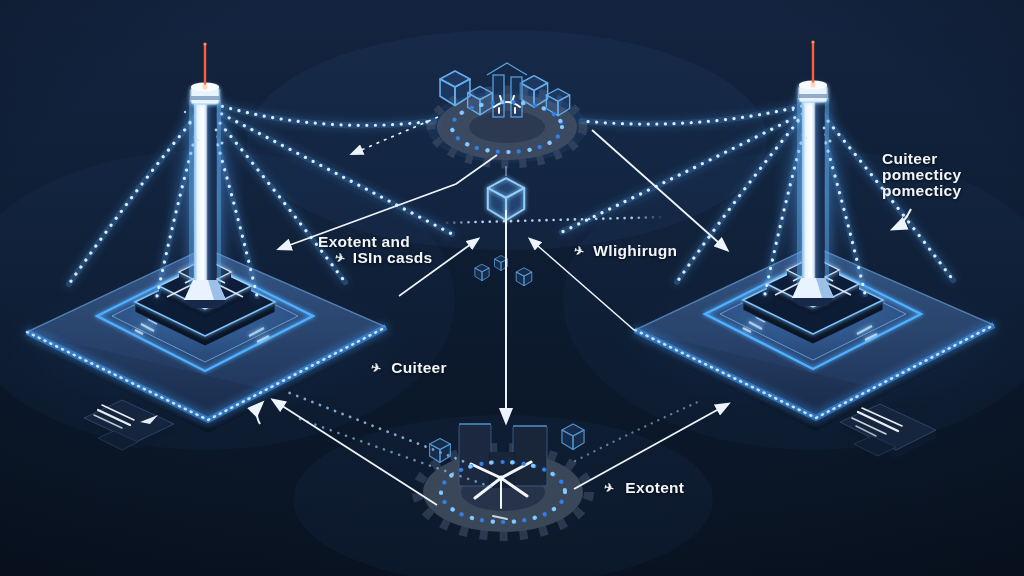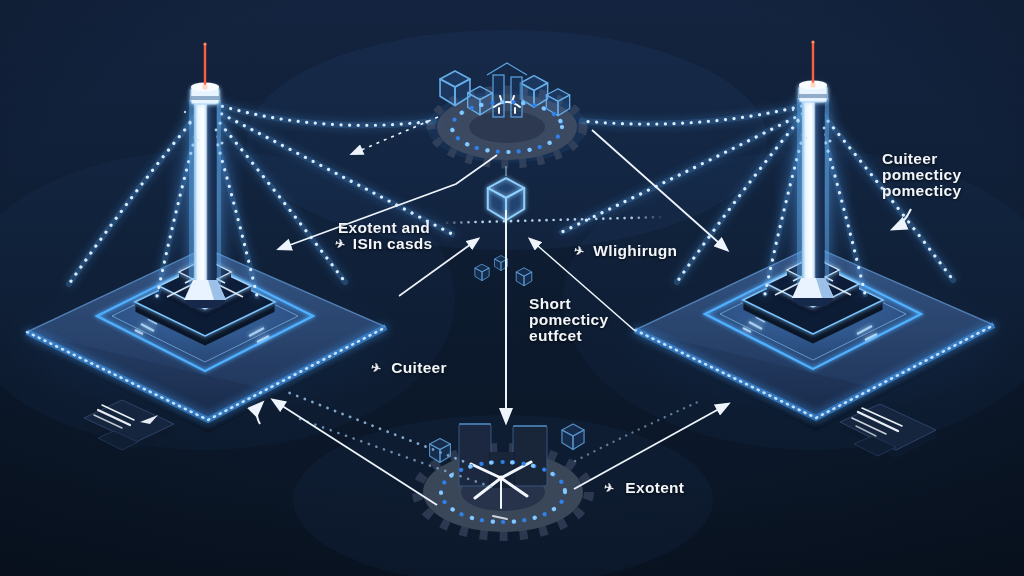--- a/index.html
+++ b/index.html
@@ -13,21 +13,21 @@
     background:radial-gradient(ellipse 90% 80% at 50% 42%, rgba(0,0,0,0) 55%, rgba(2,6,14,.45) 100%);
   }
   svg.art{position:absolute;left:0;top:0;z-index:1;}
   .lbl{
     position:absolute;z-index:3;color:#f2f6fb;font-weight:700;font-size:15.5px;
     letter-spacing:.3px;line-height:16px;text-shadow:0 1px 3px rgba(0,0,0,.7);
     white-space:nowrap;
   }
   .lbl .row{display:flex;align-items:center;justify-content:center;gap:7px;}
   .plane{display:inline-block;font-size:12px;transform:rotate(14deg);opacity:.95;}
-  .lbl-export{left:318px;top:220px;width:132px;text-align:center;}
+  .lbl-export{left:318px;top:234px;width:132px;}
   .lbl-weigh{left:574px;top:243px;display:flex;align-items:center;gap:9px;}
   .lbl-short{left:529px;top:296px;}
   .lbl-exchange{left:371px;top:360px;display:flex;align-items:center;gap:10px;}
   .lbl-bottom{left:604px;top:480px;display:flex;align-items:center;gap:11px;}
   .lbl-outer{left:882px;top:151px;}
 </style>
 </head>
 <body>
 
 <div class="stage">
@@ -285,25 +285,20 @@
     <span class="plane">✈</span>
     <span>ISIn casds</span>
   </div>
 </div>
 
 <div class="lbl lbl-weigh">
   <span class="plane">✈</span>
   <span>Wlighirugn</span>
 </div>
 
-<div class="lbl lbl-short">
-  <div>Short</div>
-  <div>pomecticy</div>
-  <div>eutfcet</div>
-</div>
 
 <div class="lbl lbl-exchange">
   <span class="plane">✈</span>
   <span>Cuiteer</span>
 </div>
 
 <div class="lbl lbl-bottom">
   <span class="plane">✈</span>
   <span>Exotent</span>
 </div>

